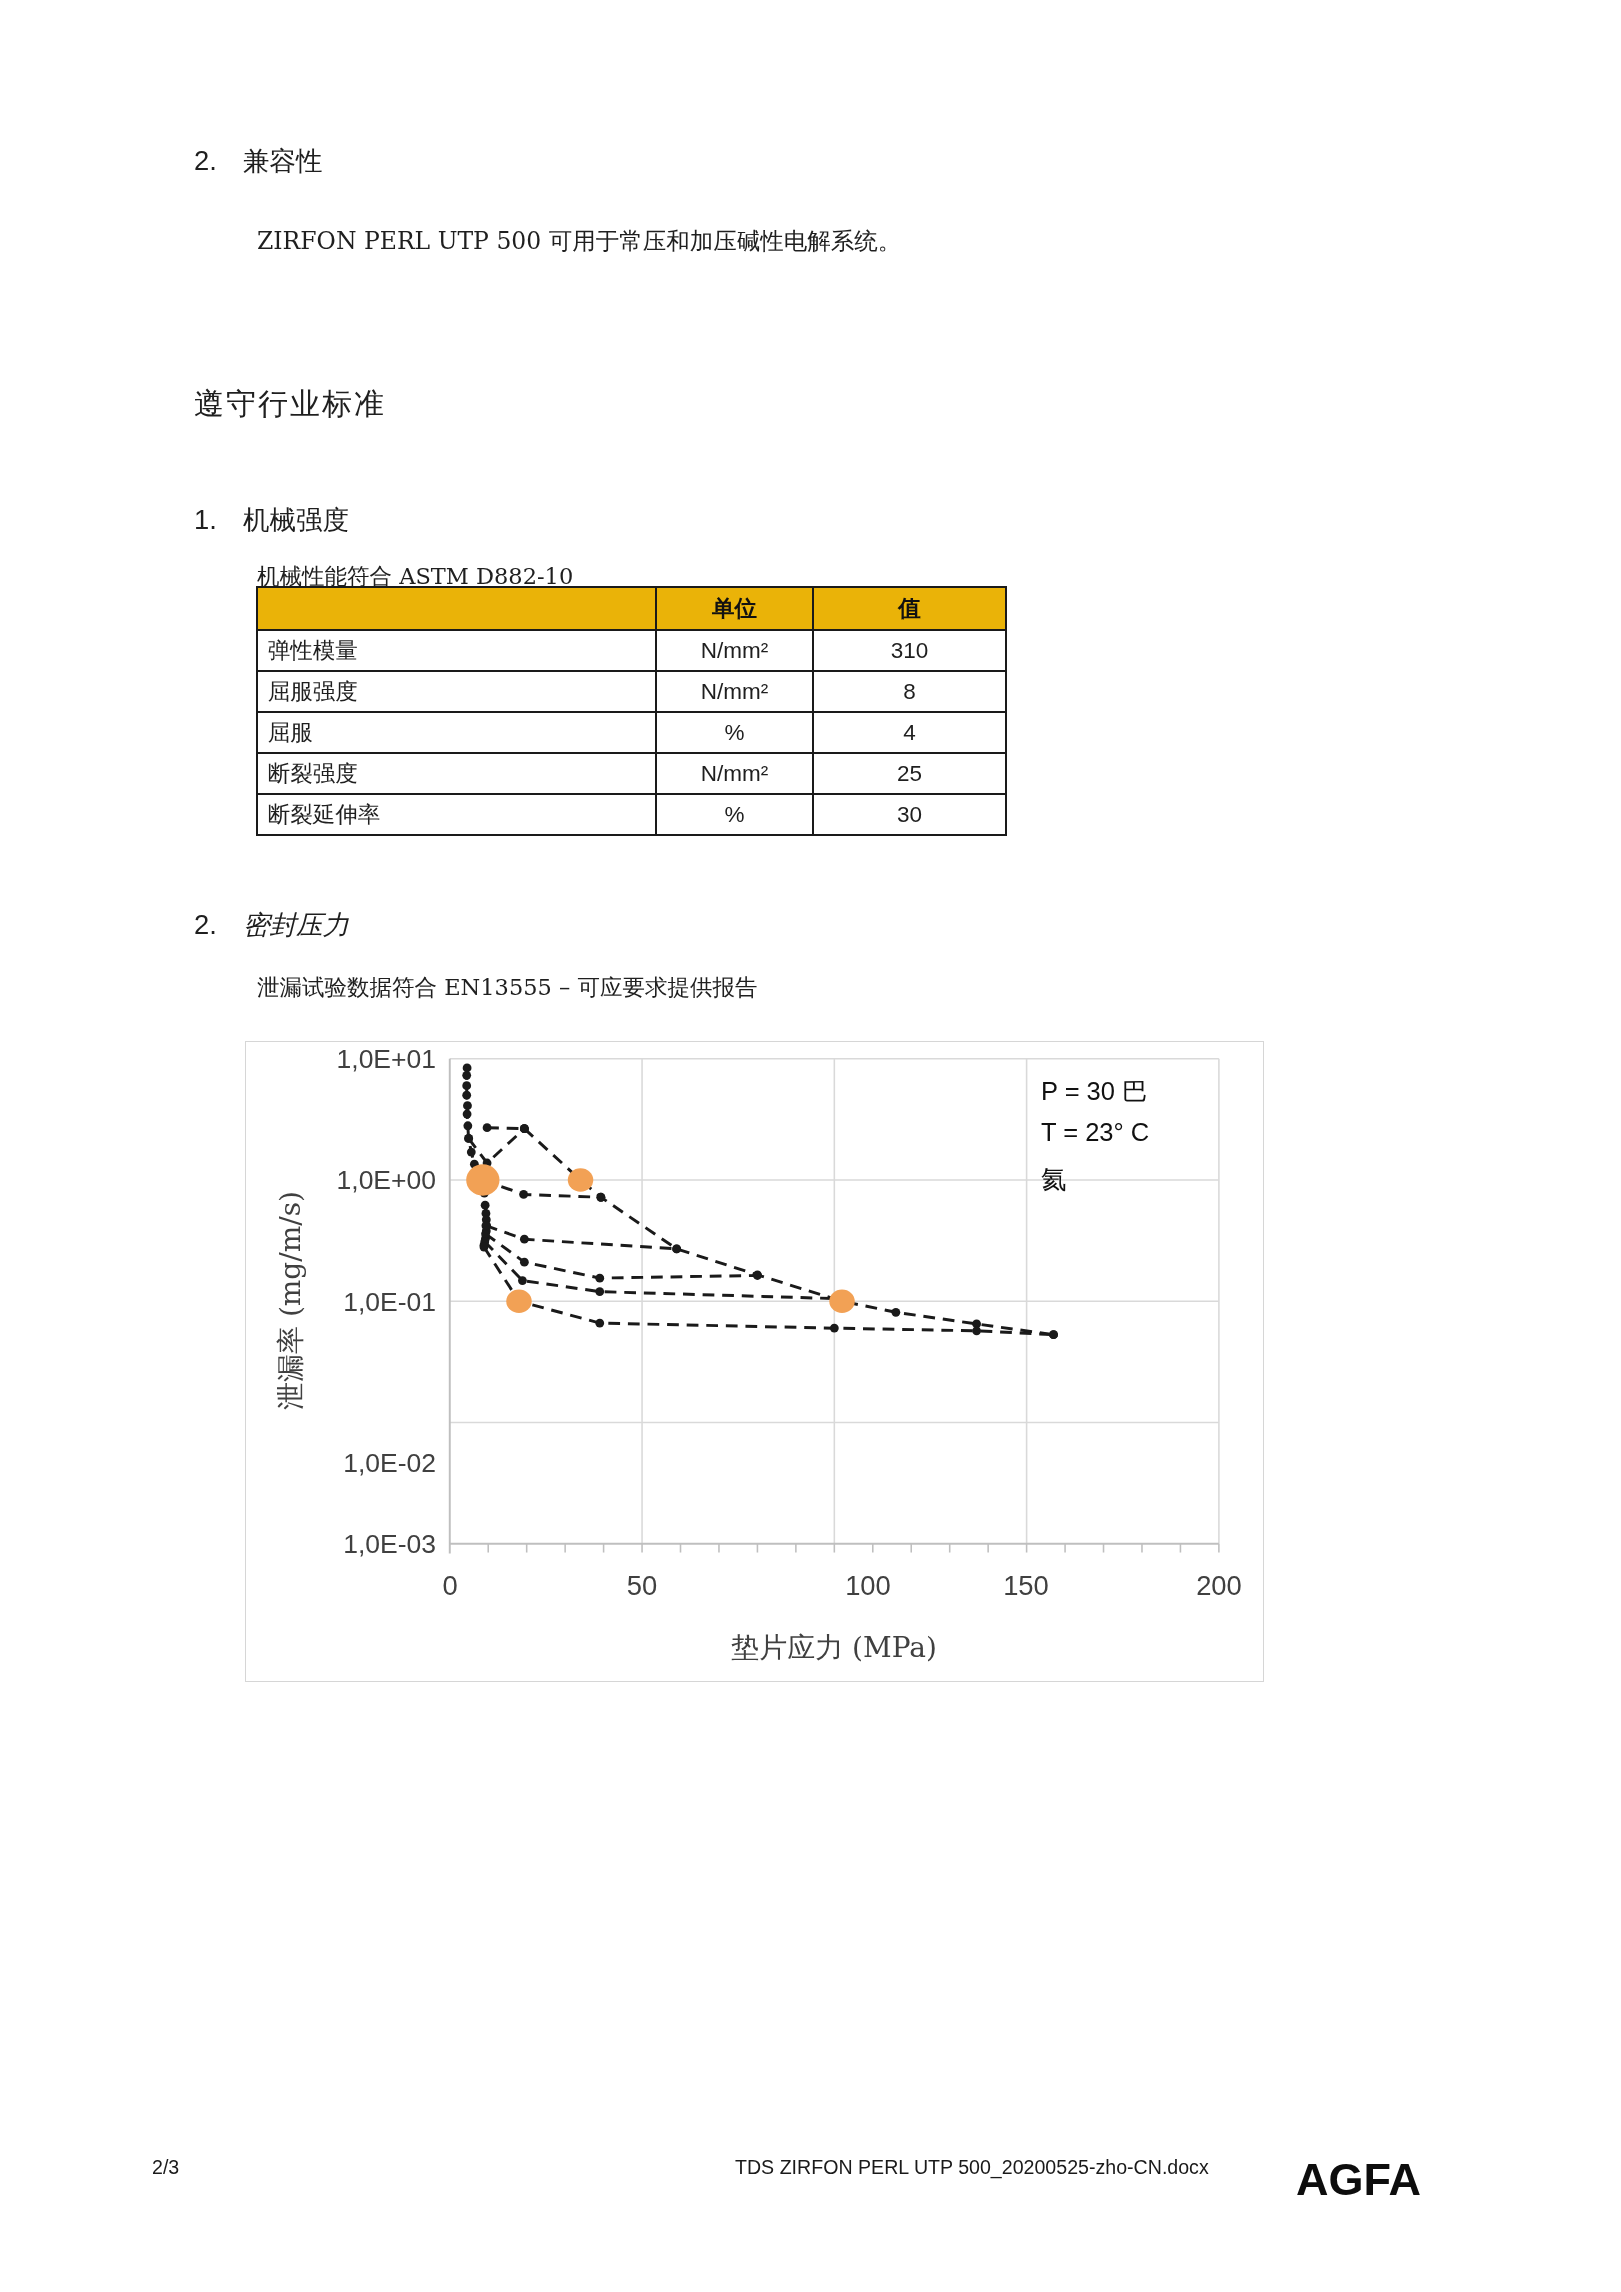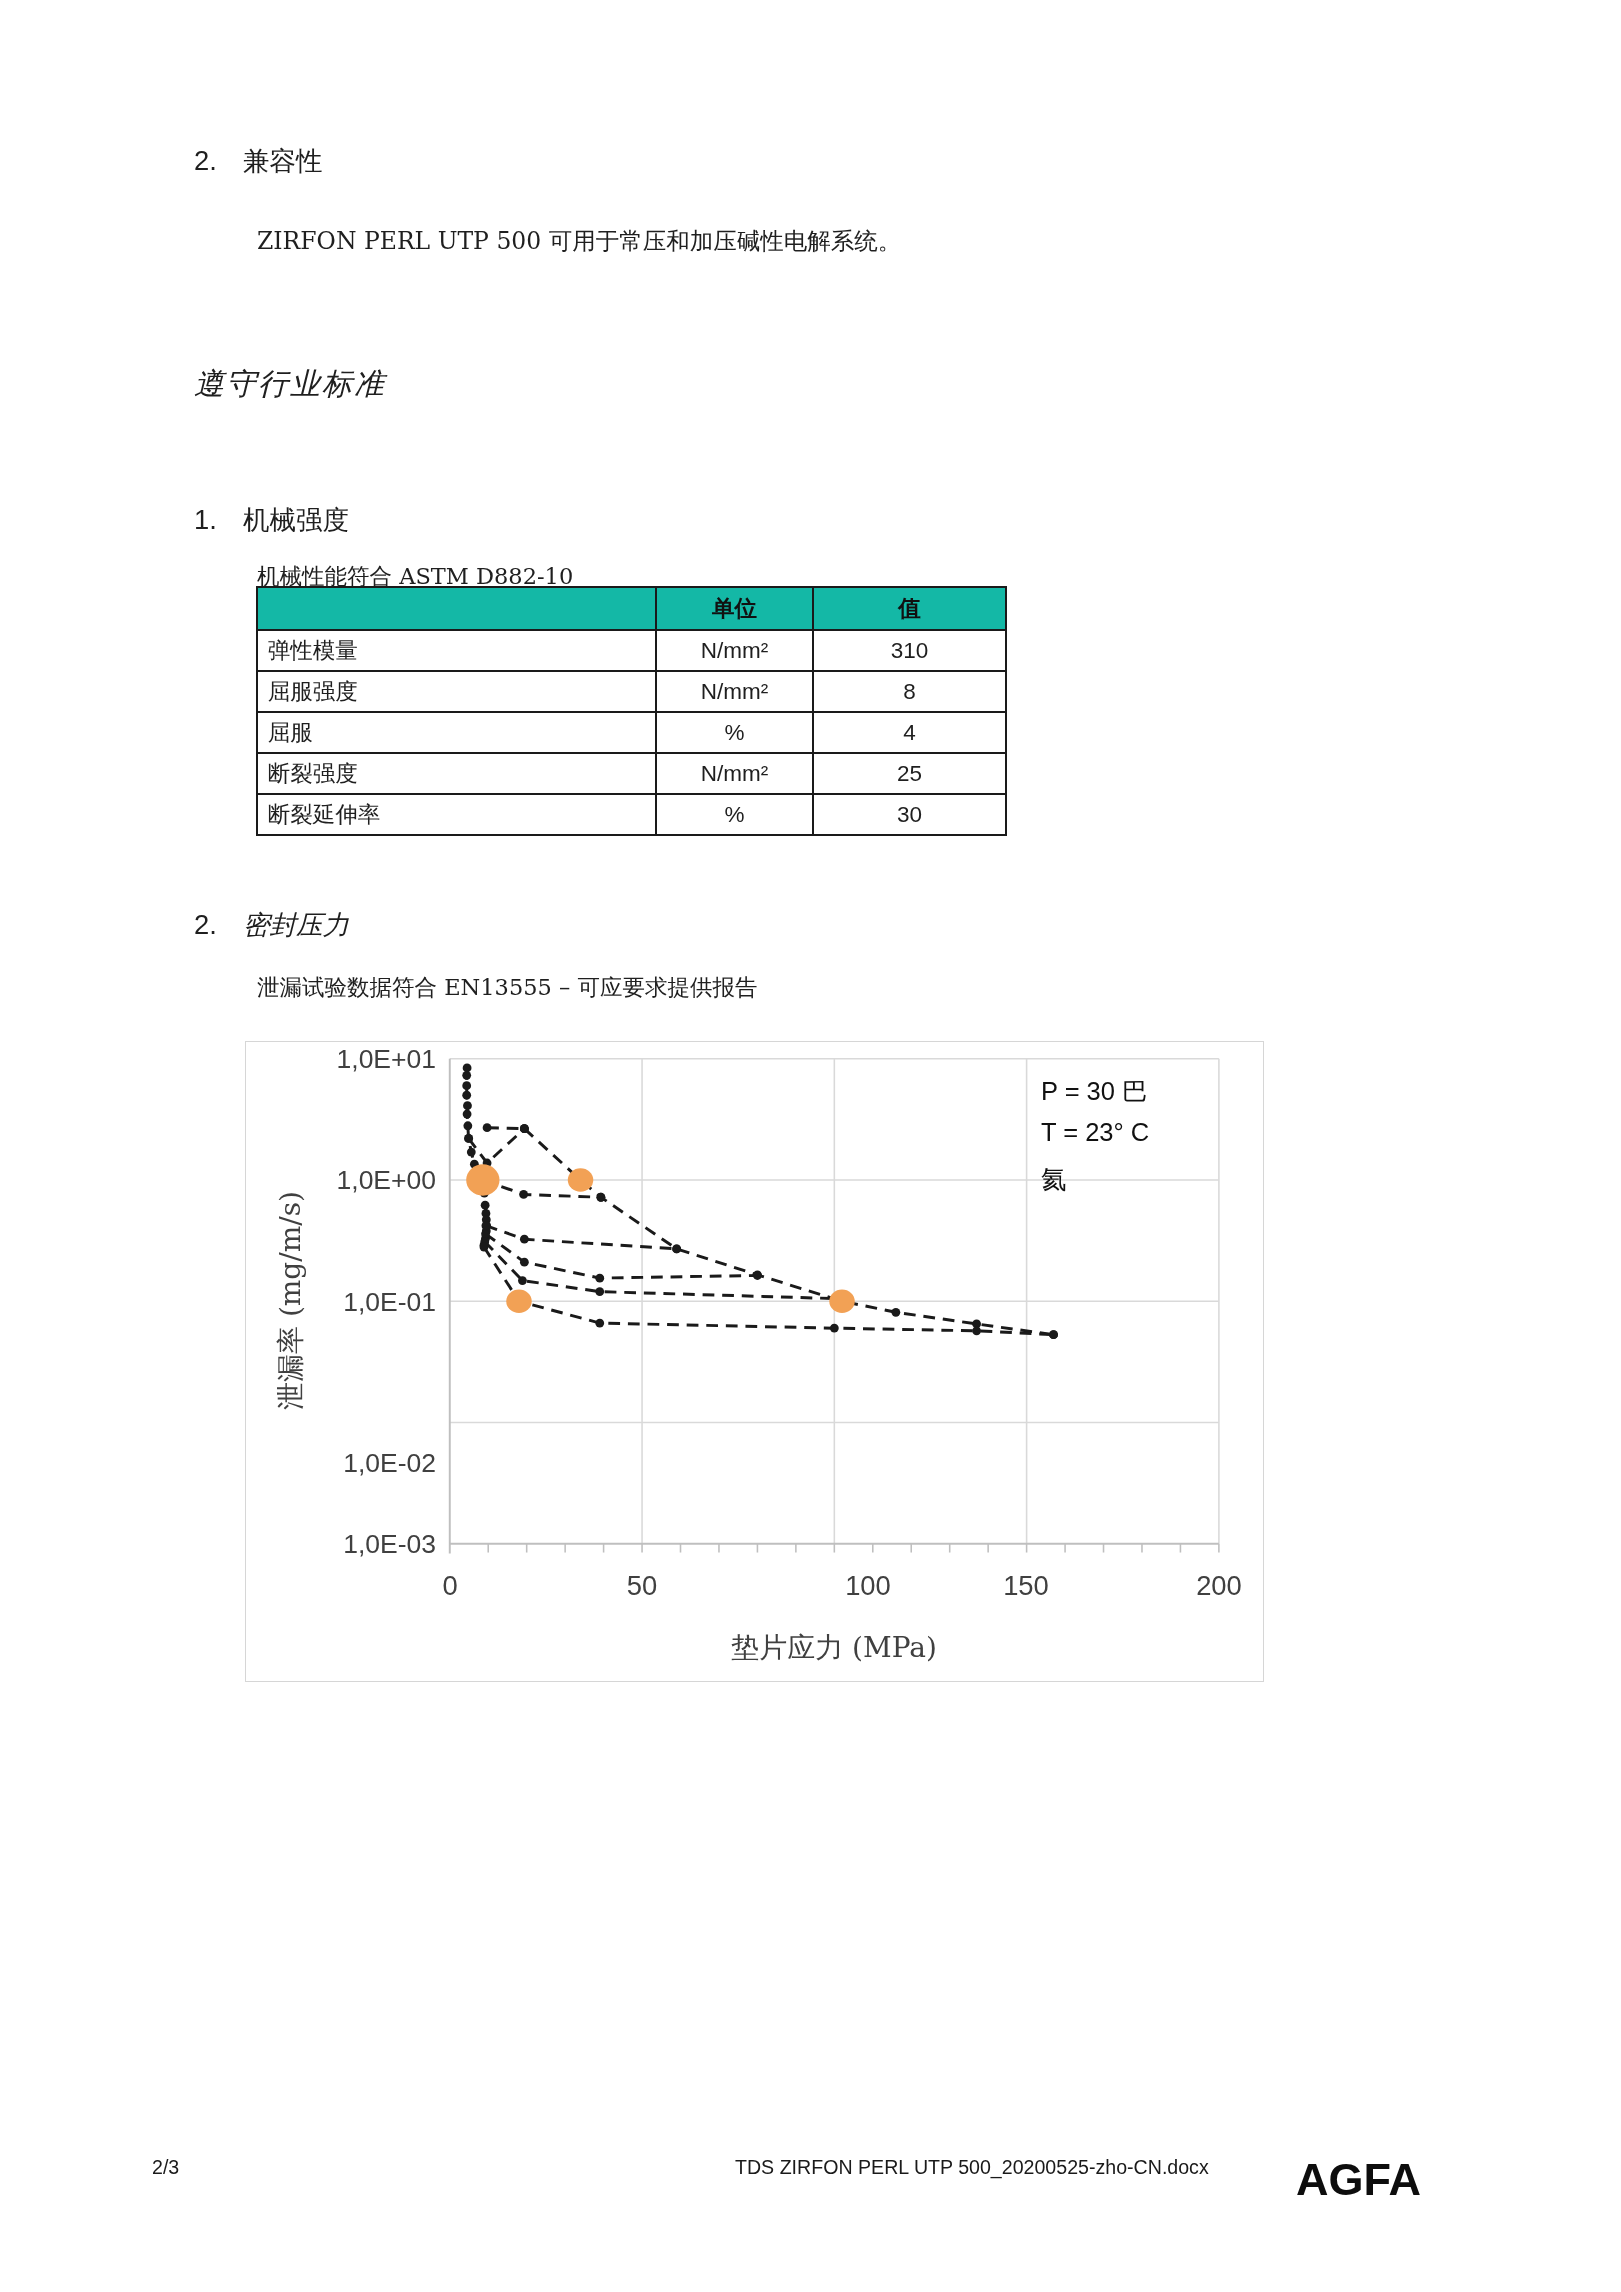--- a/index.html
+++ b/index.html
@@ -7,21 +7,21 @@
         font-family:"Liberation Sans","DejaVu Sans",sans-serif;color:#1f1f1f;}
   .abs{position:absolute;}
   .cjk{font-family:"DejaVu Serif","Liberation Serif",serif;}
   .secnum{font-family:"Liberation Sans",sans-serif;}
   .sec-title{font-size:26.5px;}
   .body-text{font-size:23.5px;}
   
   #mech-table{position:absolute;left:256px;top:586px;width:749px;border-collapse:collapse;table-layout:fixed;}
   #mech-table td,#mech-table th{border:2px solid #1a1a1a;padding:0 9.8px;height:39px;
        font-size:22.5px;vertical-align:middle;}
-  #mech-table th{height:41px;background:#14b8a6;font-weight:bold;text-align:center;color:#111;}
+  #mech-table th{height:41px;background:#eab308;font-weight:bold;text-align:center;color:#111;}
   #mech-table td.lbl{text-align:left;}
   #mech-table td.ctr{text-align:center;font-family:"Liberation Sans","DejaVu Sans",sans-serif;}
   
   #chart-frame{position:absolute;left:245px;top:1041px;width:1017px;height:639px;
        border:1px solid #d6d6d6;background:#ffffff;}
   .ytick{position:absolute;width:157px;text-align:right;font-size:26.5px;color:#404040;
        font-family:"Liberation Sans",sans-serif;}
   .xtick{position:absolute;width:88px;text-align:center;font-size:27.4px;color:#404040;
        font-family:"Liberation Sans",sans-serif;}
   .ann{position:absolute;left:1041px;width:255px;font-size:25.5px;color:#111;}
@@ -43,21 +43,21 @@
 <body>
 
 <div id="page">
 
   <div class="abs" style="left:194px;top:143px;">
     <span class="secnum" style="font-size:27.4px;">2.</span>
     <span class="cjk sec-title" style="margin-left:21.6px;">兼容性</span>
   </div>
   <div class="abs cjk body-text" style="left:257px;top:225px;width:1078px;">ZIRFON PERL UTP 500 可用于常压和加压碱性电解系统。</div>
 
-  <div class="abs cjk" style="left:194px;top:364px;font-size:30px;letter-spacing:2px;font-style:italic;">遵守行业标准</div>
+  <div class="abs cjk" style="left:194px;top:384px;font-size:30px;letter-spacing:2px;">遵守行业标准</div>
 
   <div class="abs" style="left:194px;top:502px;">
     <span class="secnum" style="font-size:27.4px;">1.</span>
     <span class="cjk sec-title" style="margin-left:21.6px;">机械强度</span>
   </div>
   <div class="abs cjk" style="left:257px;top:551px;font-size:22.5px;margin-top:10px;">机械性能符合 ASTM D882-10</div>
 
   <table id="mech-table">
     <colgroup>
         <col style="width:399px">

